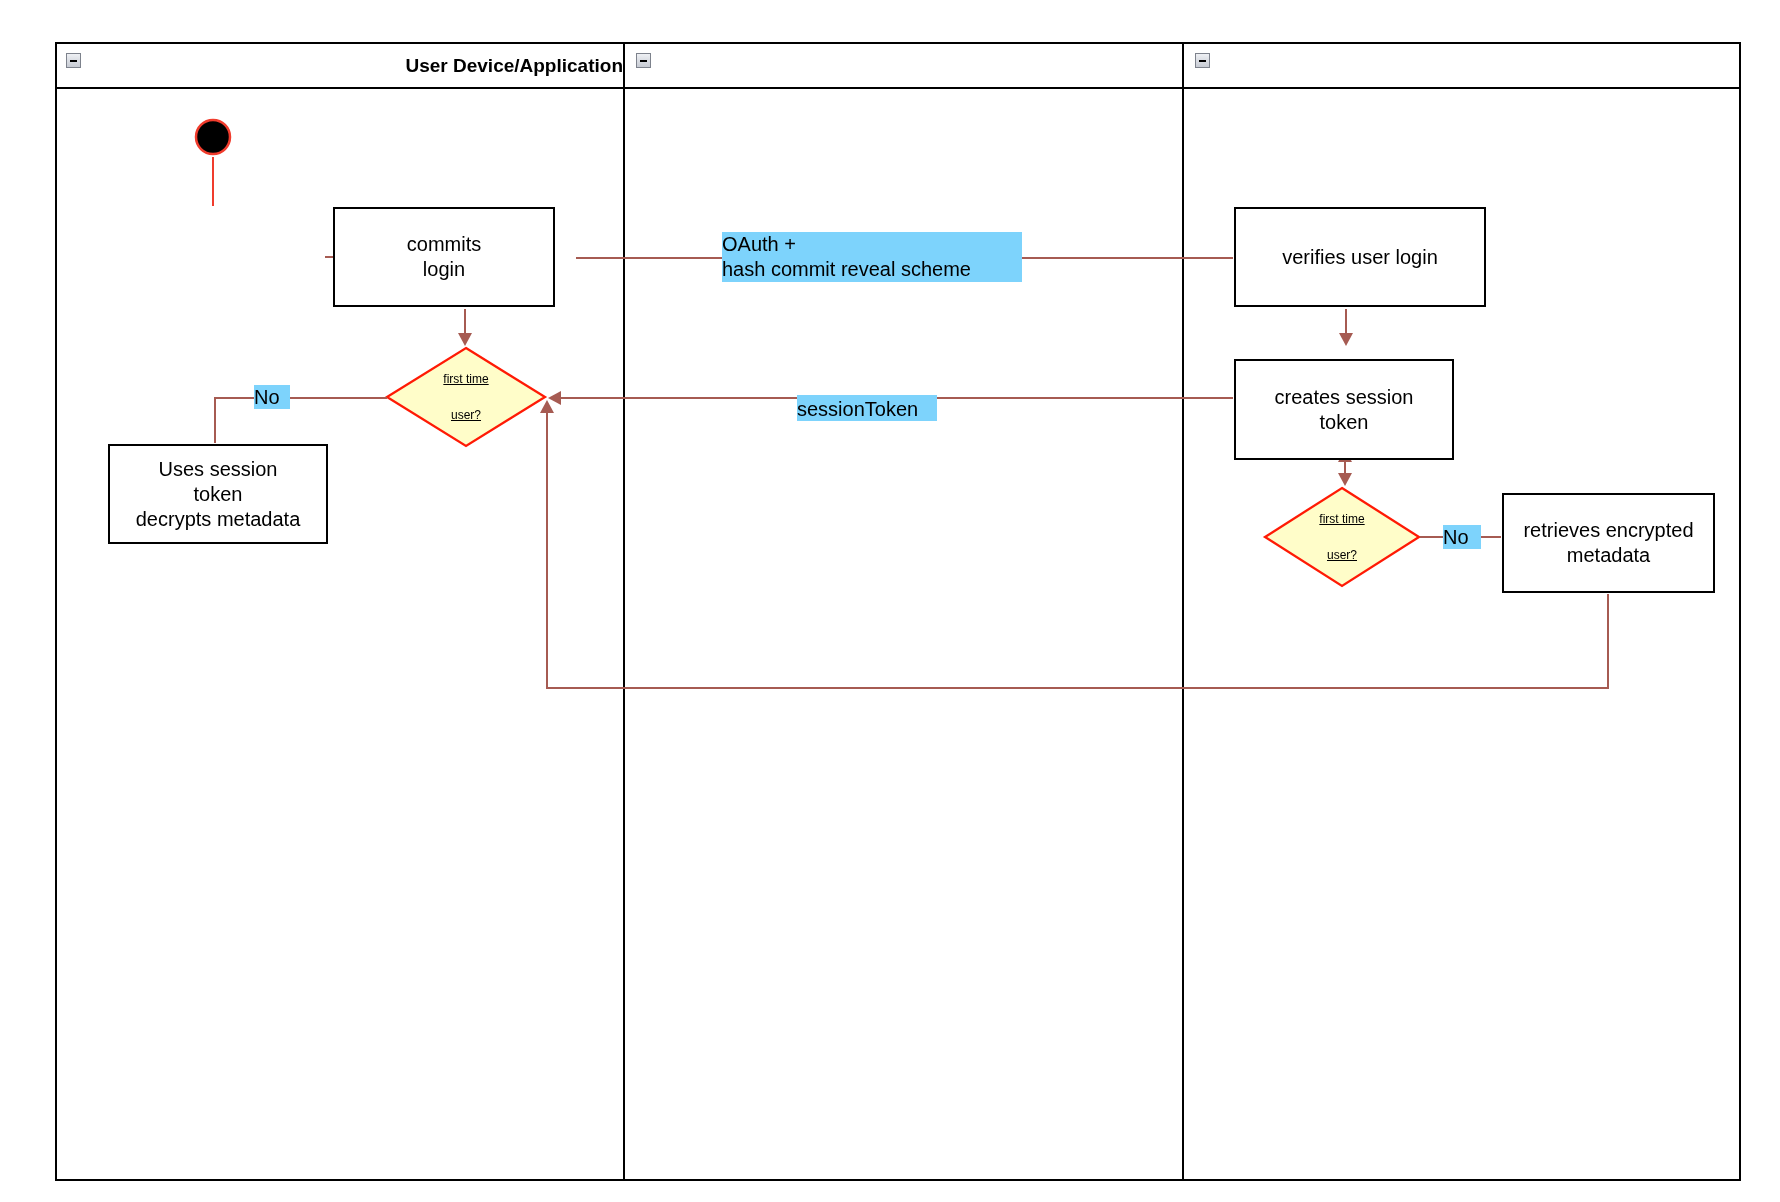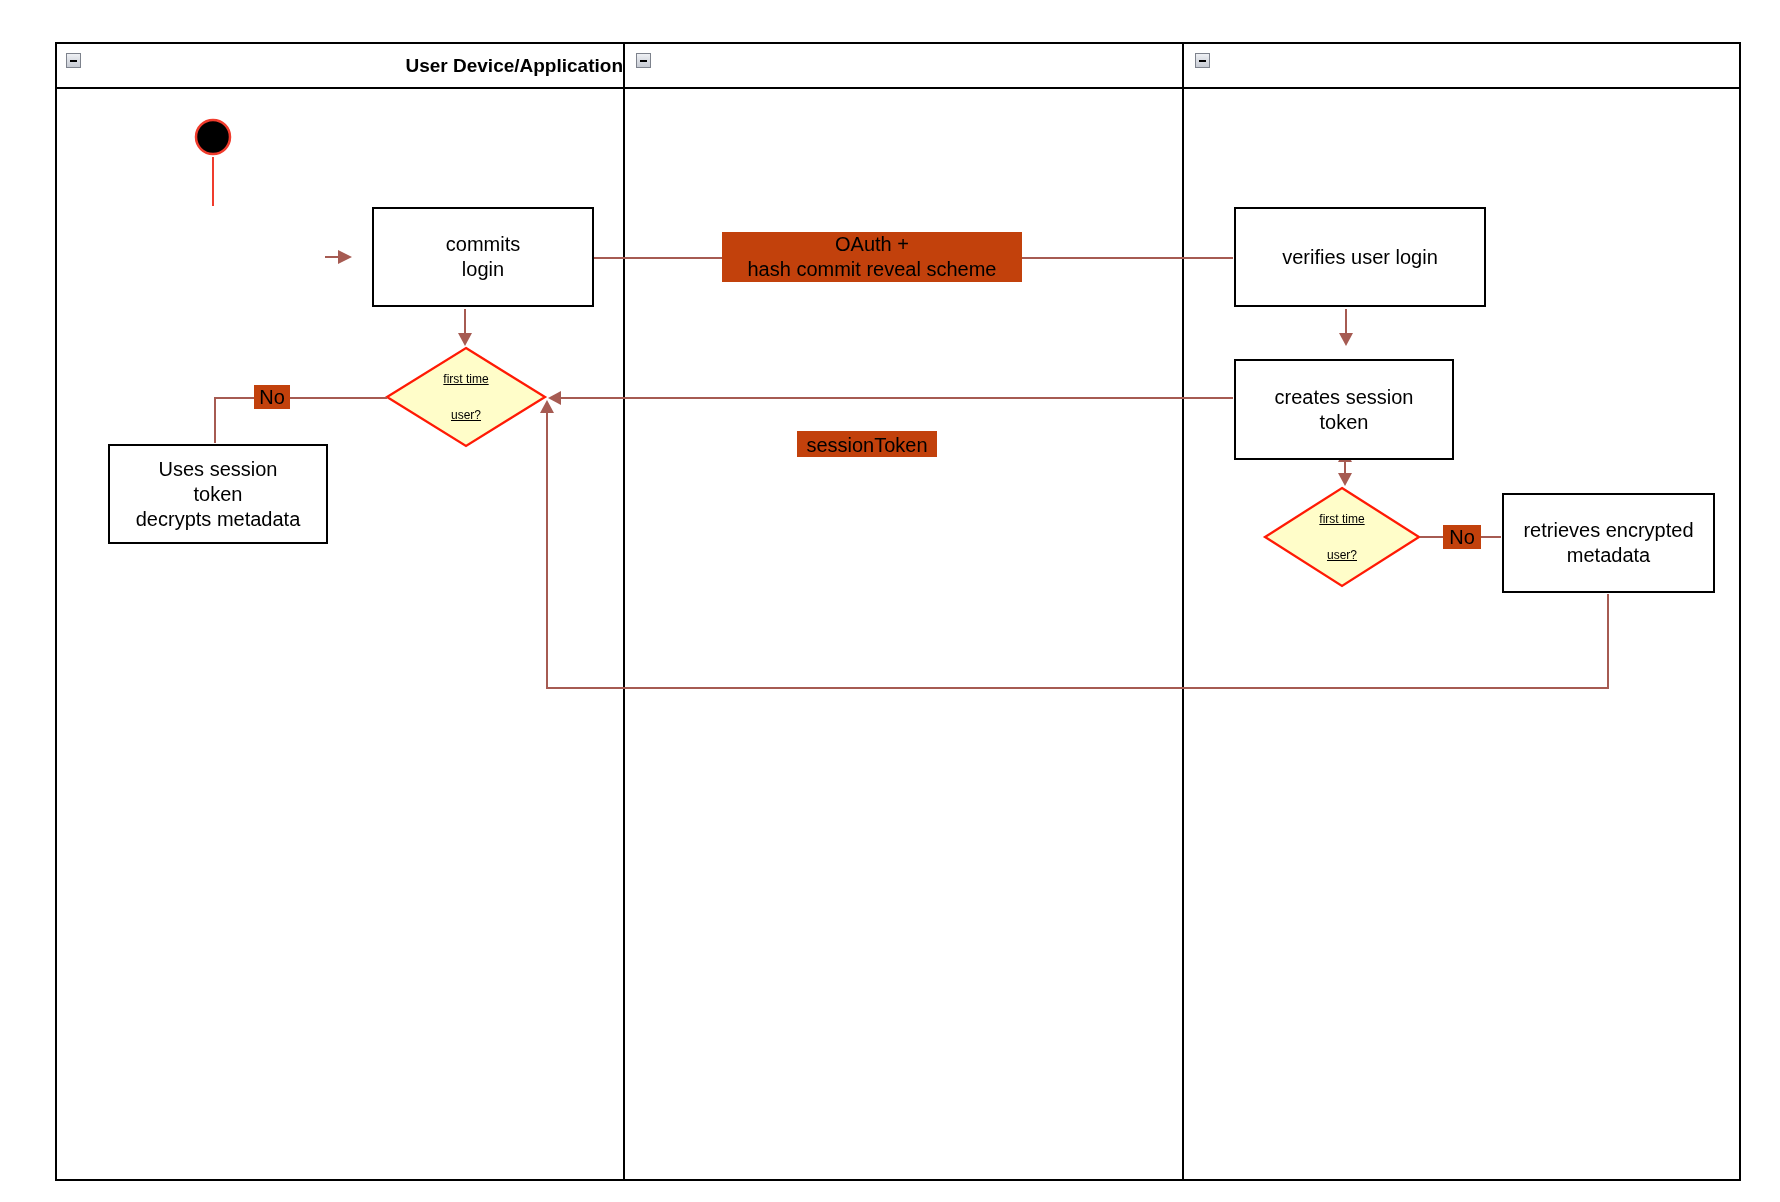--- a/index.html
+++ b/index.html
@@ -18,24 +18,24 @@
     display:flex;align-items:center;justify-content:center;cursor:pointer;}
   .minus{width:7px;height:2px;background:#000;}
   .overlay{position:absolute;left:0;top:0;}
   .c{stroke:#A65B52;stroke-width:2;fill:none;}
   .ah{fill:#A65B52;stroke:none;}
   .node{position:absolute;background:#fff;border:2px solid #000;box-sizing:border-box;
     display:flex;align-items:center;justify-content:center;text-align:center;
     font-size:20px;line-height:25px;white-space:pre-line;}
   .dlabel{position:absolute;display:flex;align-items:center;justify-content:center;
     text-align:center;font-size:12px;line-height:36px;white-space:pre-line;pointer-events:none;text-decoration:underline;}
-  .elabel{position:absolute;background:#c2410c;font-size:20px;text-align:center;
+  .elabel{position:absolute;background:#7dd3fc;font-size:20px;text-align:left;
     white-space:pre-line;}
   .oauthlbl{left:722px;top:232px;width:300px;height:50px;line-height:25px;}
-  .stoklbl{left:797px;top:395px;width:140px;height:26px;line-height:28px;margin-top:36px;}
+  .stoklbl{left:797px;top:395px;width:140px;height:26px;line-height:28px;}
   .nolbl1{left:254px;top:385px;width:36px;height:24px;line-height:24px;}
   .nolbl2{left:1443px;top:525px;width:38px;height:24px;line-height:24px;}
 </style>
 </head>
 <body>
 
 <div class="stage">
 
   <div class="frame"></div>
   <div class="vline" style="left:623px"></div>
@@ -104,21 +104,21 @@
       <path class="c" d="M1420,537 H1501"></path>
     </g>
 
     <g>
       <path class="c" d="M1608,594 V688 H547 V412"></path>
       <path class="ah" d="M540,413 L547,400 L554,413 Z"></path>
     </g>
   </svg>
 
 
-  <div class="node" style="left:372px;top:207px;width:222px;height:100px">commits
+  <div class="node" style="left:333px;top:207px;width:222px;height:100px">commits
 login</div>
 
   <div class="node" style="left:108px;top:444px;width:220px;height:100px">Uses session
 token
 decrypts metadata</div>
 
   <div class="node" style="left:1234px;top:207px;width:252px;height:100px">verifies user login</div>
 
   <div class="node" style="left:1234px;top:359px;width:220px;height:101px">creates session
 token</div>

